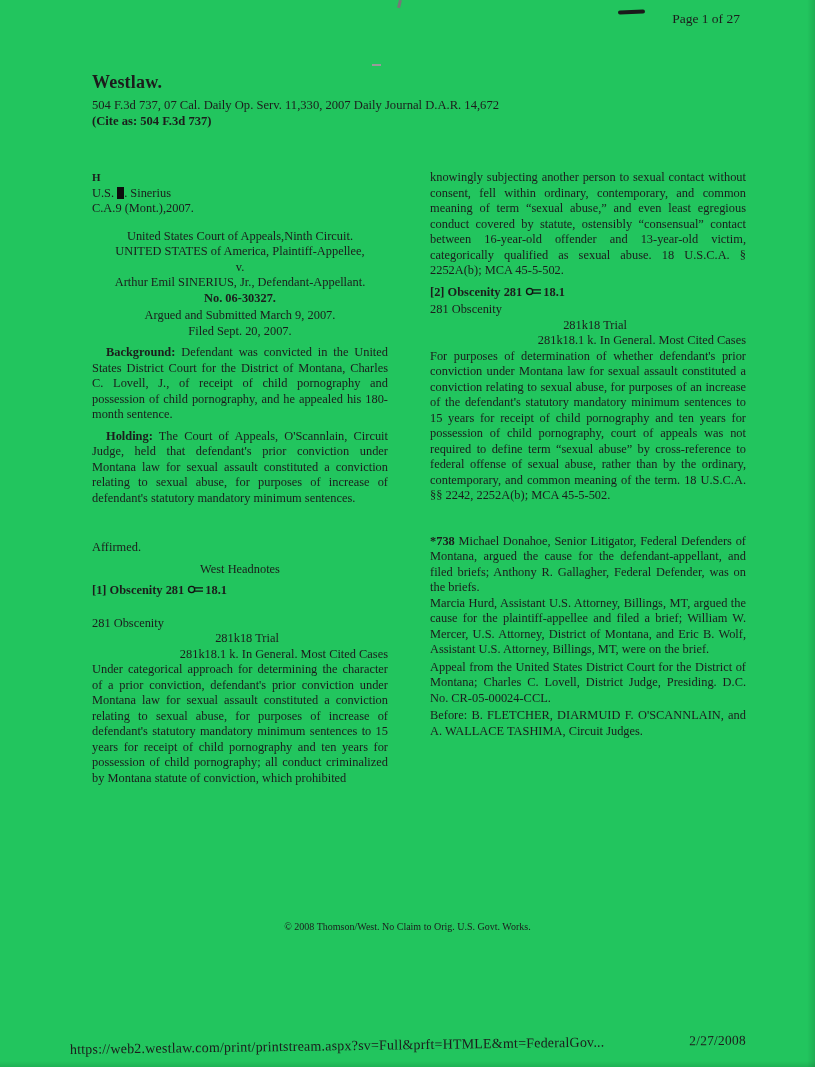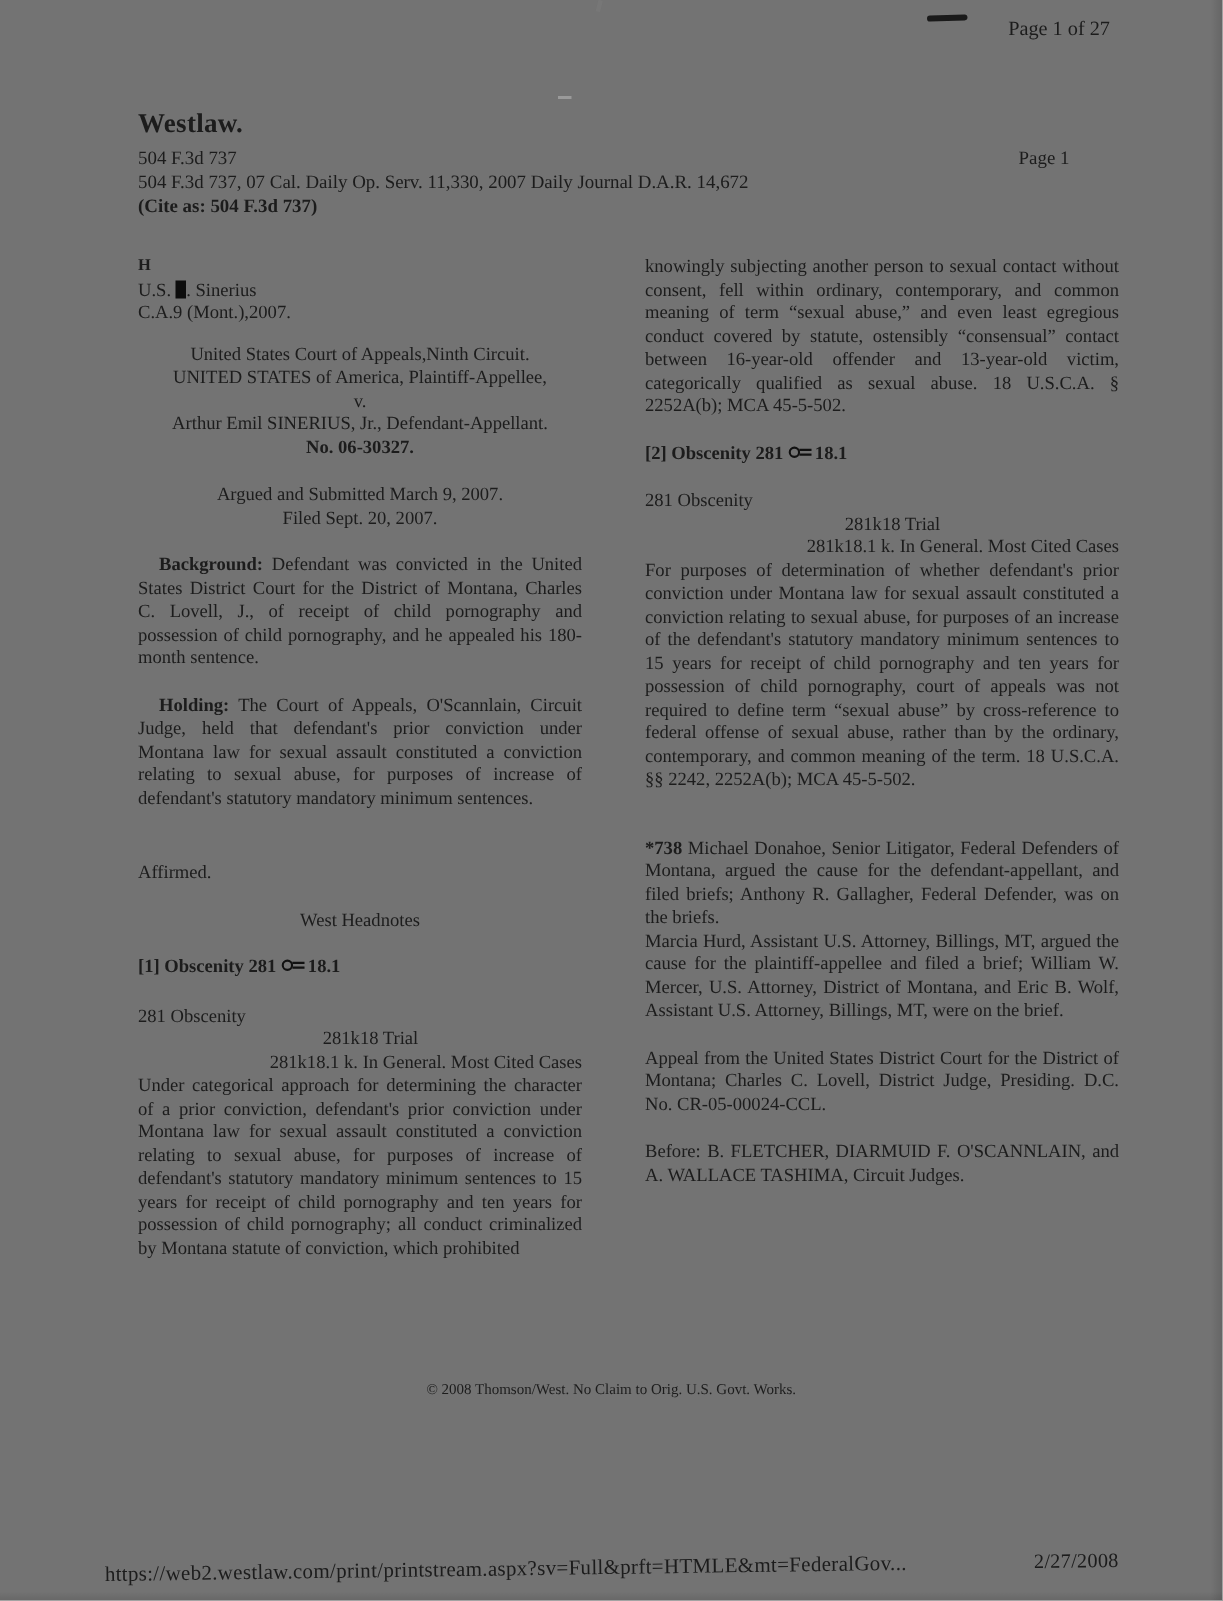--- a/index.html
+++ b/index.html
@@ -2,21 +2,21 @@
 <html><head>
 <meta charset="utf-8">
 <style>
   * { margin:0; padding:0; box-sizing:border-box; }
   html,body { background:#ffffff; }
   body {
     width:815px; height:1067px; position:relative; overflow:hidden;
     font-family:"Liberation Serif","DejaVu Serif",serif;
     color:#1c1c1c;
   }
-  .page { position:absolute; inset:0; background:#737373; overflow:hidden; }
+  .page { position:absolute; inset:0; background:#22c55e; overflow:hidden; }
 
   
   .edge-right { position:absolute; top:0; right:0; width:8px; height:100%;
     background:linear-gradient(to right, rgba(0,0,0,0), rgba(0,0,0,0.12)); }
   .edge-bottom { position:absolute; bottom:0; left:0; width:100%; height:6px;
     background:linear-gradient(to bottom, rgba(0,0,0,0), rgba(0,0,0,0.10)); }
   .art1 { position:absolute; left:398px; top:0; width:3px; height:8px; background:#777; transform:rotate(14deg); }
   .art2 { position:absolute; left:618px; top:10px; width:27px; height:4px; background:#1a1a1a; transform:rotate(-2deg); border-radius:2px; }
   .art3 { position:absolute; left:372px; top:64px; width:9px; height:2px; background:#9a9a9a; }
 
@@ -27,21 +27,21 @@
   .cite-row { display:flex; justify-content:space-between; }
   .b { font-weight:bold; }
 
   .col { position:absolute; top:170px; font-size:12.4px; line-height:15.5px; text-align:justify; }
   .col-left  { left:92px;  width:296px; }
   .col-right { left:430px; width:316px; }
   p { margin:0; }
   .center { text-align:center; }
   .flag { font-size:11px; font-weight:bold; }
   .indent { text-indent:14px; }
-  .mt12 { margin-top:12px; } .mt14 { margin-top:16px; } .mt16 { margin-top:16px; }
+  .mt12 { margin-top:12px; } .mt14 { margin-top:6px; } .mt16 { margin-top:2px; }
   .mt17 { margin-top:17px; } .mt30 { margin-top:30px; } .mt34 { margin-top:34px; }
   .hier2 { padding-left:14px; text-align:center; }
   .hier3 { padding-left:30px; text-align:right; }
   .hier1 { text-align:left; }
 
   .redact { display:inline-block; width:7px; height:12px; background:#0d0d0d; vertical-align:-2px; }
   .key { display:inline-block; vertical-align:-1px; margin:0 1px 0 3px; }
 
   .copyright { position:absolute; top:921px; left:0; width:100%; text-align:center; font-size:10px; }
 
@@ -59,24 +59,20 @@
   <div class="art1"></div>
   <div class="art2"></div>
   <div class="art3"></div>
   <div class="edge-right"></div>
   <div class="edge-bottom"></div>
 
   <div class="page-of">Page 1 of 27</div>
 
   <header class="doc-header">
     <div class="logo">Westlaw.</div>
-    <div class="cite-row">
-      <span>504 F.3d 737</span>
-      <span>Page 1</span>
-    </div>
     <div>504 F.3d 737, 07 Cal. Daily Op. Serv. 11,330, 2007 Daily Journal D.A.R. 14,672</div>
     <div class="b">(Cite as: 504 F.3d 737)</div>
   </header>
 
   <div class="col col-left">
     <p class="flag">H</p>
     <p class="hier1"><span>U.S. </span><span class="redact"></span><span>. Sinerius</span></p>
     <p class="hier1">C.A.9 (Mont.),2007.</p>
 
     <div class="center mt12">

